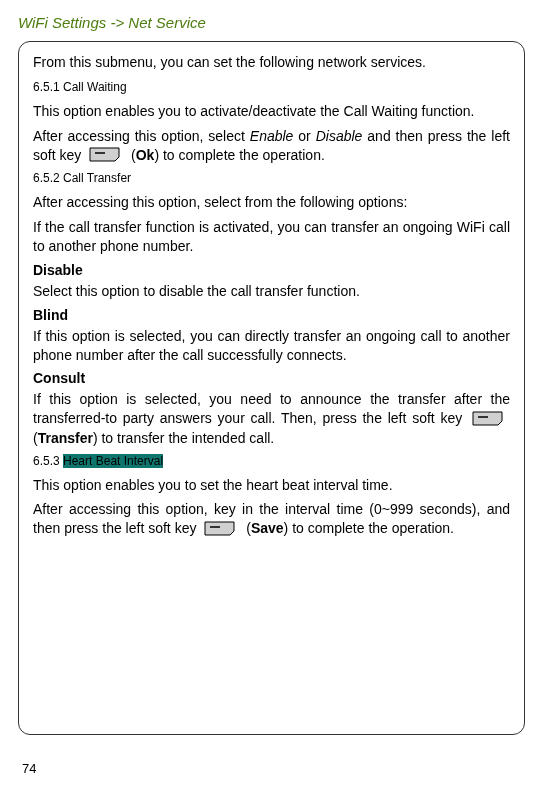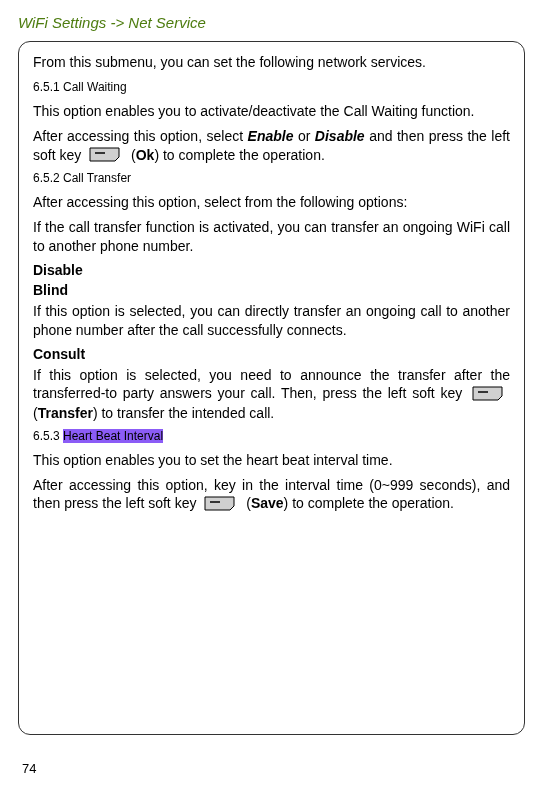--- a/index.html
+++ b/index.html
@@ -42,25 +42,25 @@
       margin-bottom: 6px;
       line-height: 1.35;
     }
     .para-justify {
       text-align: justify;
     }
     .bold {
       font-weight: bold;
     }
     .bold-italic {
-      font-weight: bold;
+      font-weight: normal;
       font-style: italic;
     }
     .highlight {
-      background-color: #8b5cf6;
+      background-color: #0f766e;
     }
     .page-num {
       position: absolute;
       bottom: 14px;
       left: 22px;
       font-size: 13px;
     }
     .key-icon {
       display: inline-block;
       vertical-align: middle;
@@ -99,20 +99,21 @@
         </svg></span><span> (</span><span class="bold">Ok</span><span>) to complete the operation.</span>
   </p>
 
   <h2 class="section-heading">6.5.2 Call Transfer</h2>
 
   <p class="para">After accessing this option, select from the following options:</p>
 
   <p class="para para-justify">If the call transfer function is activated, you can transfer an ongoing WiFi call to another phone number.</p>
 
   <p class="subheading">Disable</p>
+  <p class="para">Select this option to disable the call transfer function.</p>
 
   <p class="subheading">Blind</p>
   <p class="para para-justify">If this option is selected, you can directly transfer an ongoing call to another phone number after the call successfully connects.</p>
 
   <p class="subheading">Consult</p>
   <p class="para para-justify">
     <span>If this option is selected, you need to announce the transfer after the transferred-to party answers your call. Then, press the left soft key </span><span class="key-icon"><svg width="34" height="18" viewBox="0 0 34 18">
           <path d="M 1 1 L 30 1 L 30 10 L 26 14 L 1 14 Z" fill="#d0d0d0" stroke="#000" stroke-width="1"></path>
           <line x1="6" y1="6" x2="16" y2="6" stroke="#000" stroke-width="1.5"></line>
         </svg></span><span> (</span><span class="bold">Transfer</span><span>) to transfer the intended call.</span>

